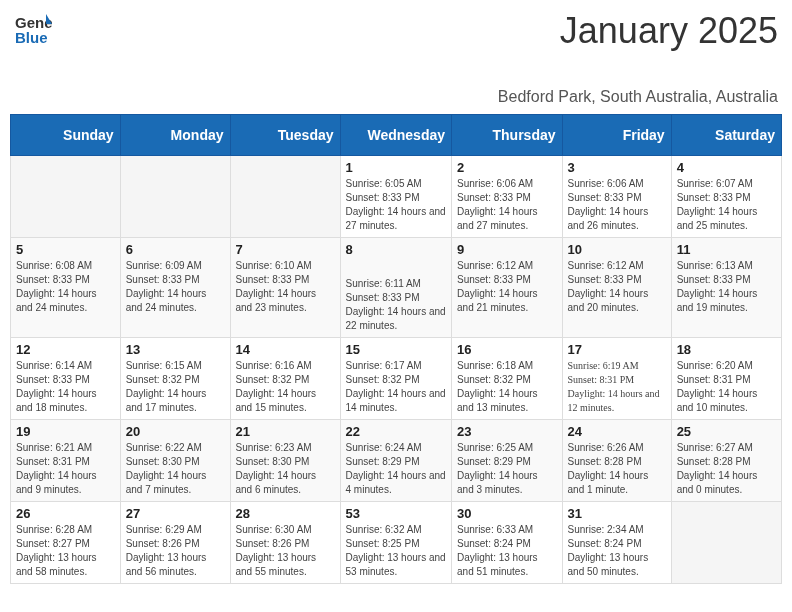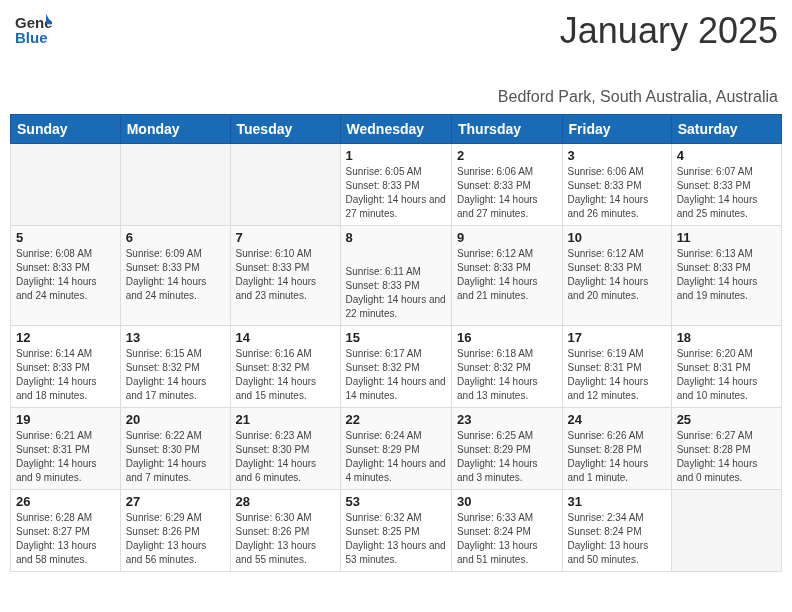--- a/index.html
+++ b/index.html
@@ -36,22 +36,22 @@
       margin-top: 36px;
     }
     .calendar {
       width: 100%;
       border-collapse: collapse;
       border: 1px solid #ccc;
     }
     .calendar th {
       background-color: #1a6bb5;
       color: #fff;
-      text-align: left;
-      padding: 6px 6px;
+      text-align: right;
+      padding: 12px 6px;
       font-size: 14px;
       font-weight: bold;
       border: 1px solid #1558a0;
     }
     .calendar td {
       vertical-align: top;
       padding: 4px 5px;
       border: 1px solid #ddd;
       width: 113px;
       min-height: 80px;
@@ -211,21 +211,21 @@
 Daylight: 14 hours and 14 minutes.</div>
         </td>
         <td>
           <div class="day-number">16</div>
           <div class="day-info" style="white-space: pre-line;">Sunrise: 6:18 AM
 Sunset: 8:32 PM
 Daylight: 14 hours and 13 minutes.</div>
         </td>
         <td>
           <div class="day-number">17</div>
-          <div class="day-info" style="white-space: pre-line;">Sunrise: 6:19 AM
+          <div class="day-info" style="white-space: pre-line; font-family: Liberation Serif, serif;">Sunrise: 6:19 AM
 Sunset: 8:31 PM
 Daylight: 14 hours and 12 minutes.</div>
         </td>
         <td>
           <div class="day-number">18</div>
           <div class="day-info" style="white-space: pre-line;">Sunrise: 6:20 AM
 Sunset: 8:31 PM
 Daylight: 14 hours and 10 minutes.</div>
         </td>
       </tr>

